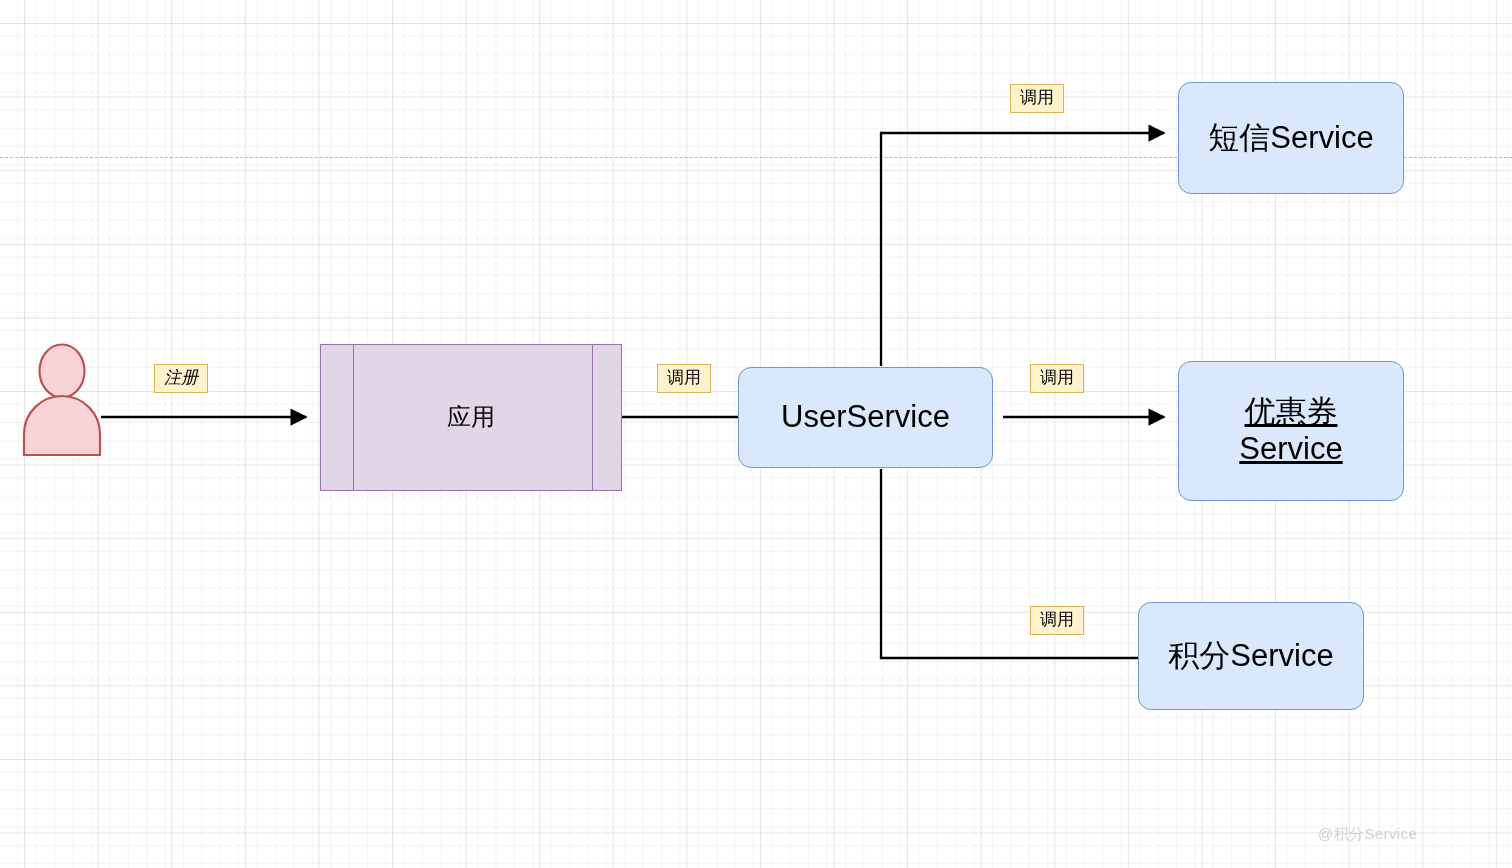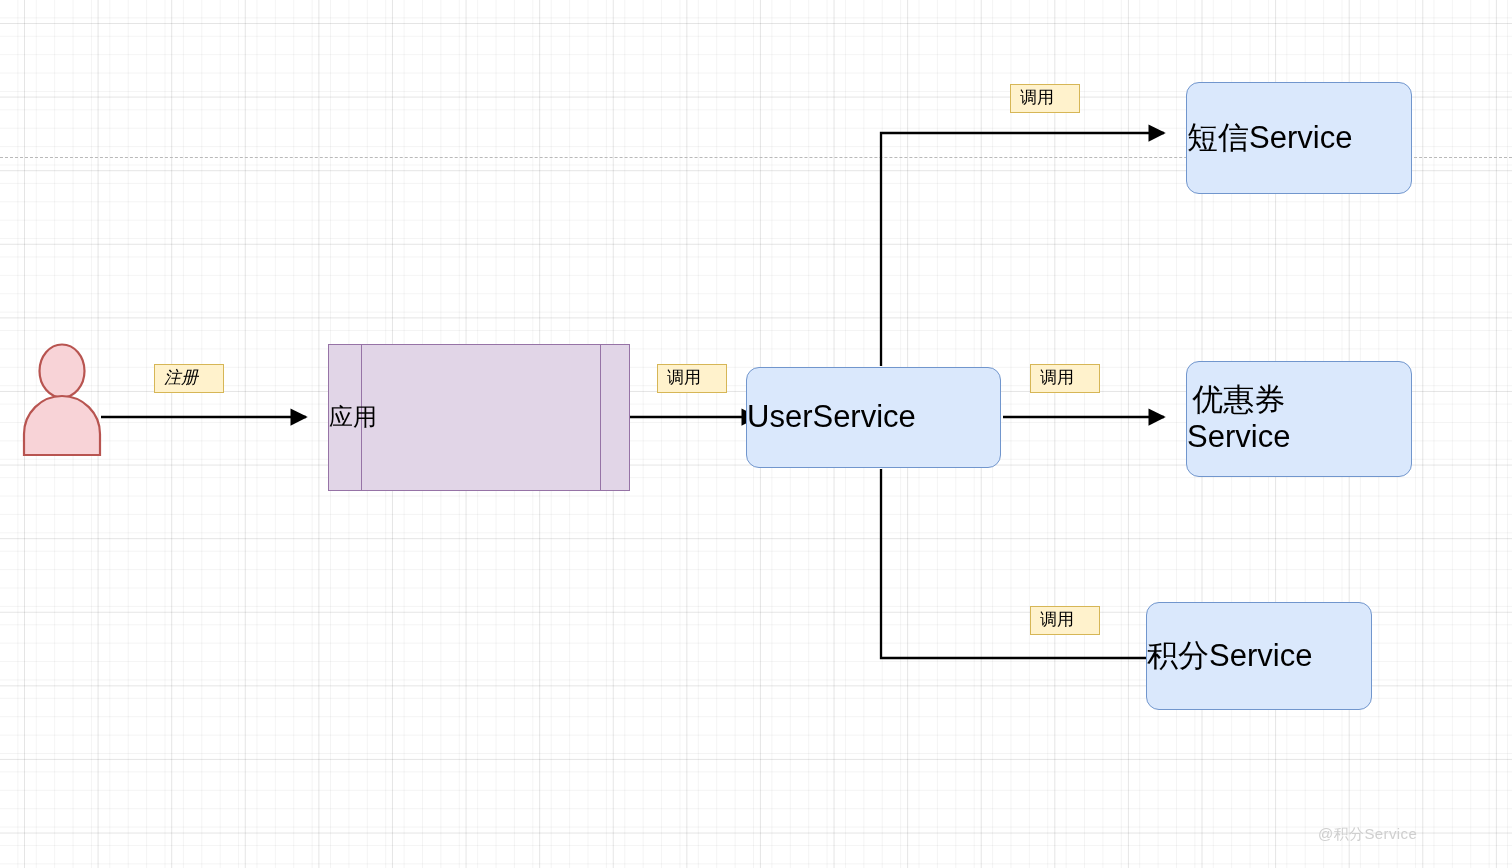--- a/index.html
+++ b/index.html
@@ -50,24 +50,24 @@
     height: 868px;
     pointer-events: none;
   }
 
   
   .node {
     position: absolute;
     box-sizing: border-box;
     display: flex;
     align-items: center;
+    justify-content: center;
     text-align: center;
     color: #000000;
     line-height: 1.18;
-    margin-left: 8px;
   }
 
   .node-service {
     background: #dae8fc;
     border: 1.6px solid #7196cd;
     border-radius: 13px;
     font-size: 31px;
   }
 
   .node-app {
@@ -92,21 +92,21 @@
   }
 
   
   .edge-label {
     position: absolute;
     box-sizing: border-box;
     background: #fff2cc;
     border: 1.6px solid #d6b656;
     color: #000000;
     font-size: 17px;
-    padding: 3px 25px 4px 9px;
+    padding: 3px 9px 4px 9px;
     white-space: nowrap;
     line-height: 1.2;
   }
 
   
   .watermark {
     position: absolute;
     color: #cfcfcf;
     font-size: 15px;
     white-space: nowrap;
@@ -162,21 +162,21 @@
   </div>
 
   <div class="node node-service" style="left:738px; top:367px; width:255px; height:101px;">
     <span>UserService</span>
   </div>
 
   <div class="node node-service" style="left:1178px; top:82px; width:226px; height:112px;">
     <span>短信Service</span>
   </div>
 
-  <div class="node node-service" style="left:1178px; top:361px; width:226px; height:116px;">
+  <div class="node node-service" style="left:1178px; top:361px; width:226px; height:140px;text-decoration:underline;">
     <span style="white-space:pre-line;">优惠券
 Service</span>
   </div>
 
   <div class="node node-service" style="left:1138px; top:602px; width:226px; height:108px;">
     <span>积分Service</span>
   </div>
 
   <div class="edge-label" style="left:154px; top:364px;font-style:italic;">注册</div>
 

